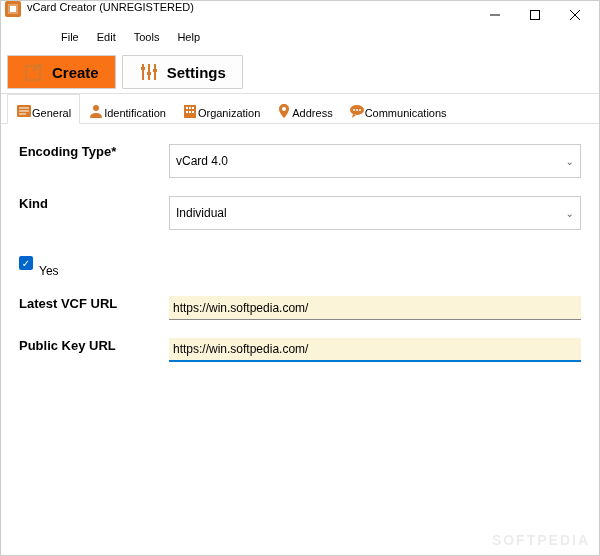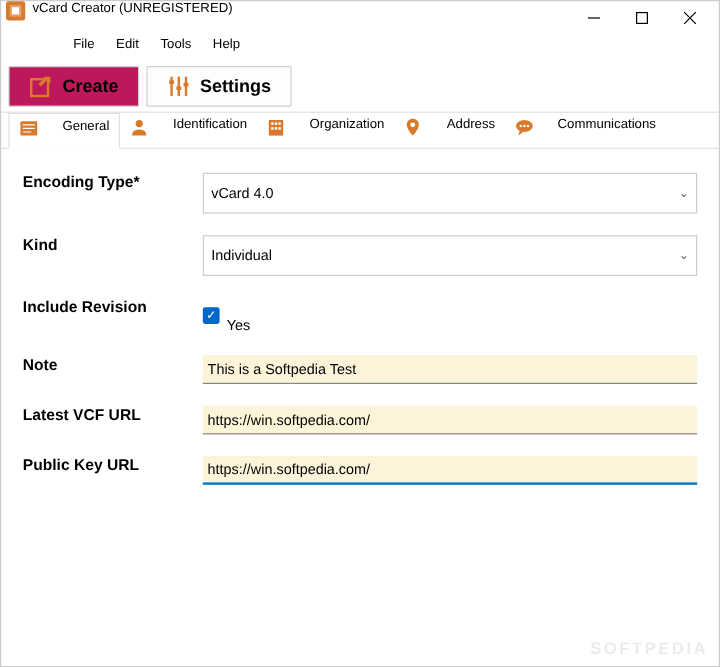--- a/index.html
+++ b/index.html
@@ -7,24 +7,24 @@
 .window { background: #fff; border: 1px solid #ccc; width: 600px; height: 556px; display: flex; flex-direction: column; }
 .titlebar { display: flex; height: 28px; padding: 0 4px; }
 .app-icon { width: 16px; height: 16px; background: #d97a2a; margin-right: 6px; display: inline-flex; align-items: center; justify-content: center; border-radius: 2px; }
 .app-title { font-size: 11px; flex: 1; }
 .win-controls { display: flex; }
 .win-btn { width: 40px; height: 28px; display: flex; align-items: center; justify-content: center; font-size: 10px; }
 .menubar { display: flex; height: 22px; padding: 0 4px; gap: 2px; margin-left: 48px; }
 .menu-item { font-size: 11px; padding: 2px 8px; }
 .toolbar { display: flex; padding: 4px 6px; gap: 6px; border-bottom: 1px solid #e0e0e0; }
 .tool-btn { display: flex; align-items: center; gap: 8px; padding: 6px 16px; border: 1px solid #d0d0d0; background: #fdfdfd; font-size: 15px; font-weight: bold; border-radius: 1px; }
-.tool-btn.active { background: #be185d; }
+.tool-btn.active { background: #f97316; }
 .tool-icon { width: 20px; height: 20px; display: inline-flex; align-items: center; justify-content: center; }
 .tabs { display: flex; border-bottom: 1px solid #e0e0e0; padding: 0 6px; height: 30px; }
-.tab { display: flex; align-items: flex-start; gap: 20px; padding: 4px 8px; font-size: 11px; cursor: pointer; }
+.tab { display: flex; align-items: flex-end; gap: 0; padding: 4px 8px; font-size: 11px; cursor: pointer; }
 .tab.active { background: #fff; border: 1px solid #e0e0e0; border-bottom: 1px solid #fff; margin-bottom: -1px; }
 .tab-icon { width: 16px; height: 16px; display: inline-flex; align-items: center; justify-content: center; }
 .form-area { padding: 20px 18px; flex: 1; }
 .form-row { display: flex; align-items: flex-start; margin-bottom: 18px; }
 .form-label { width: 150px; font-size: 13px; font-weight: bold; }
 .form-control { flex: 1; }
 .select { width: 100%; height: 24px; border: 1px solid #ccc; font-size: 12px; padding: 16px 6px; background: #fff; position: relative; }
 .select-display { display: flex; justify-content: space-between; align-items: center; height: 100%; }
 .text-input { width: 100%; height: 24px; border: none; border-bottom: 1px solid #888; background: #fcf4d8; font-size: 12px; padding: 2px 4px; outline: none; }
 .text-input.focused { border-bottom: 2px solid #0078d4; }
@@ -178,35 +178,28 @@
         <div class="select">
           <div class="select-display">
             <span>Individual</span>
             <span class="chev">⌄</span>
           </div>
         </div>
       </div>
     </div>
 
     <div class="form-row">
-      <div class="form-label">Include Revision</div>
       <div class="form-control">
         <div class="checkbox-wrap">
           <span class="checkbox">✓</span>
           <span class="checkbox-label">Yes</span>
         </div>
       </div>
     </div>
 
-    <div class="form-row">
-      <div class="form-label">Note</div>
-      <div class="form-control">
-        <input class="text-input" value="This is a Softpedia Test" style="">
-      </div>
-    </div>
 
     <div class="form-row">
       <div class="form-label">Latest VCF URL</div>
       <div class="form-control">
         <input class="text-input" value="https://win.softpedia.com/" style="">
       </div>
     </div>
 
     <div class="form-row">
       <div class="form-label">Public Key URL</div>

